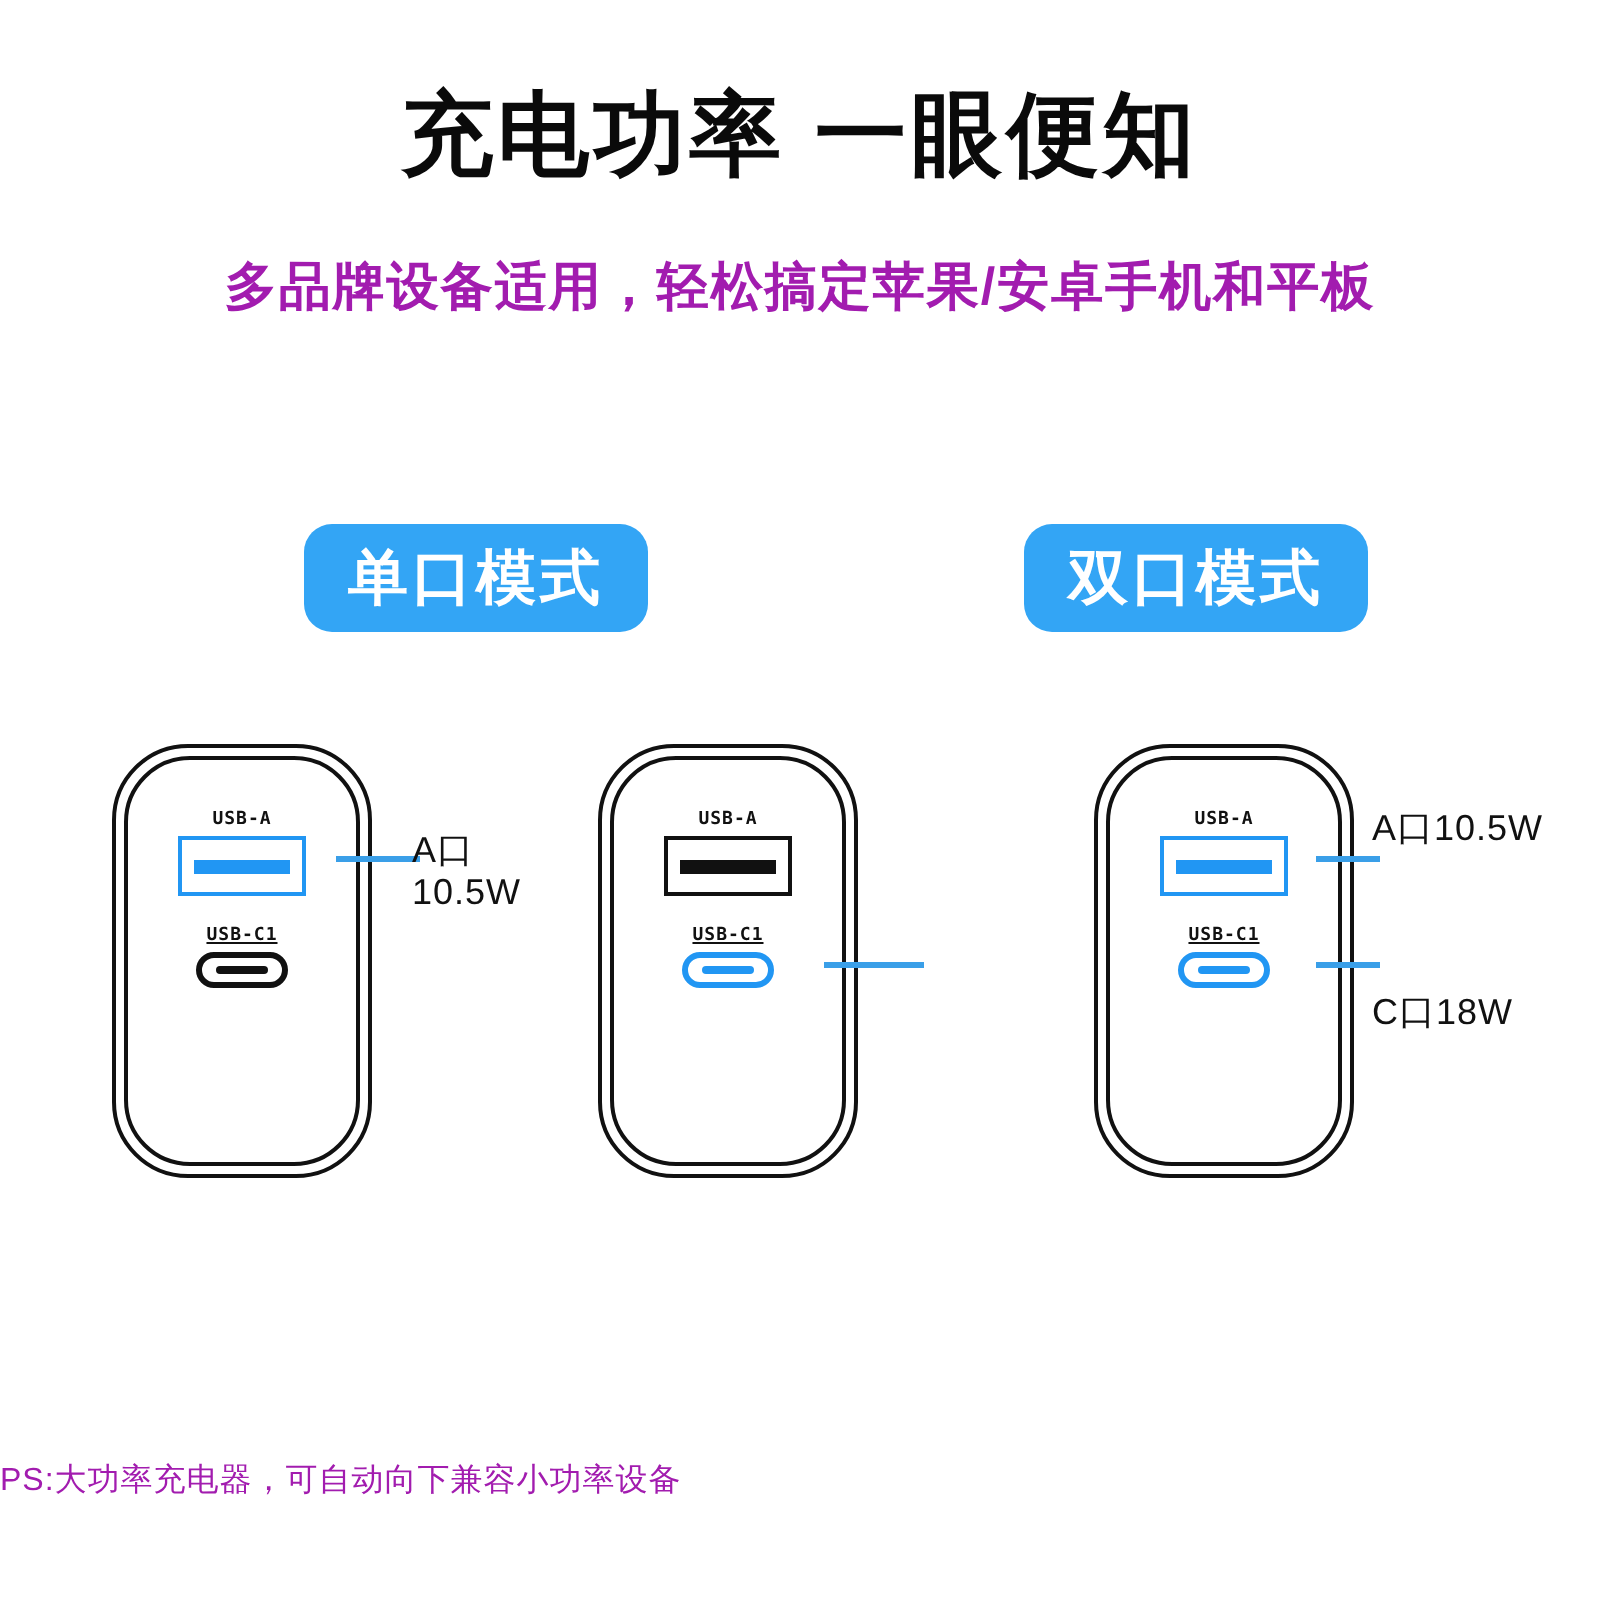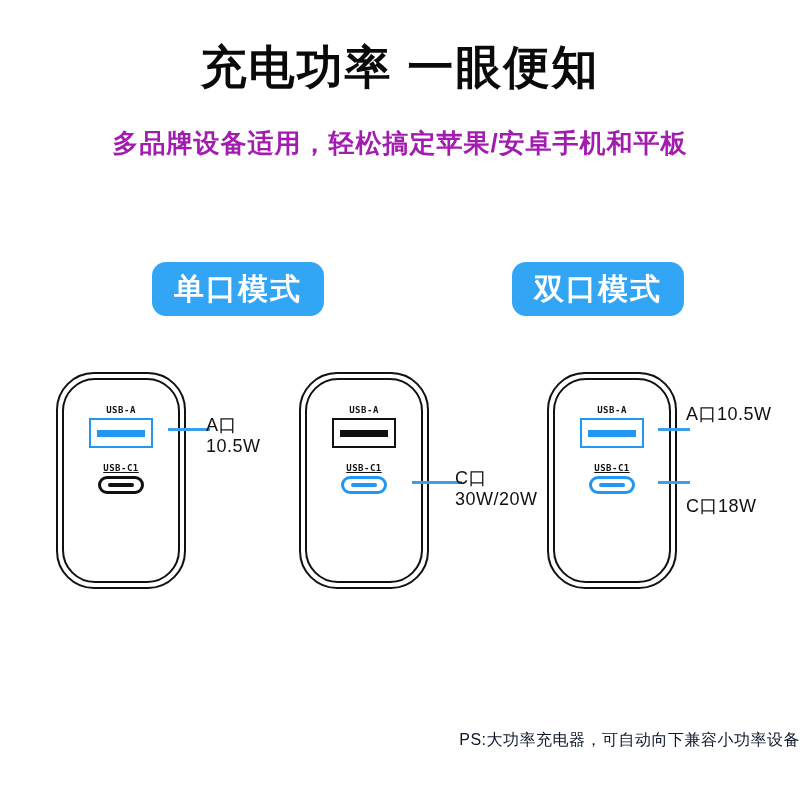--- a/index.html
+++ b/index.html
@@ -189,23 +189,23 @@
   .callout-3a{ left: 686px; top: 404px; }
   .leader-3b { left: 658px; top: 481px; width: 32px; }
   .callout-3b{ left: 686px; top: 468px; margin-top: 28px; }
 
   
   .footer {
     position: absolute;
     top: 730px;
     left: 0;
     width: 800px;
-    text-align: right;
+    text-align: left;
     font-size: 16px;
-    color: #0f172a;
+    color: #a21caf;
     letter-spacing: 0.5px;
   }
 </style>
 </head>
 <body>
 
 <div class="header">
   <div class="title">充电功率 一眼便知</div>
   <div class="subtitle">多品牌设备适用，轻松搞定苹果/安卓手机和平板</div>
 </div>
@@ -255,22 +255,20 @@
     </div>
 
     <div class="port-group usb-c hl">
       <div class="port-label">USB-C1</div>
       <div class="usb-c-port">
         <div class="usb-c-bar"></div>
       </div>
     </div>
   </div>
   <div class="leader leader-2"></div>
-  <div class="callout callout-2">C口
-30W/20W</div>
 
   <div class="charger charger-3">
     <div class="body-outer"></div>
     <div class="body-inner"></div>
 
     <div class="port-group usb-a hl">
       <div class="port-label">USB-A</div>
       <div class="usb-a-port">
         <div class="usb-a-bar"></div>
       </div>

